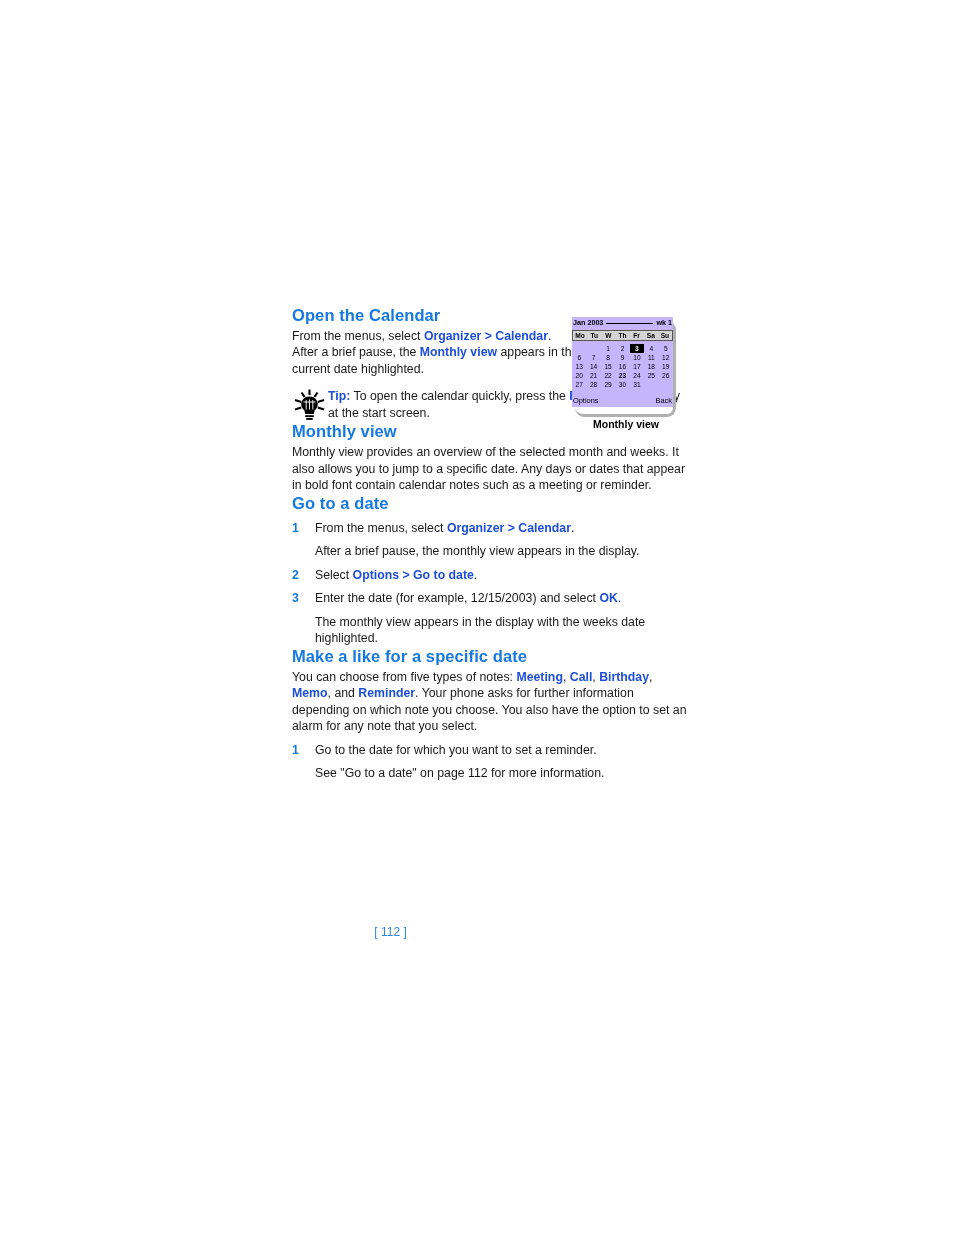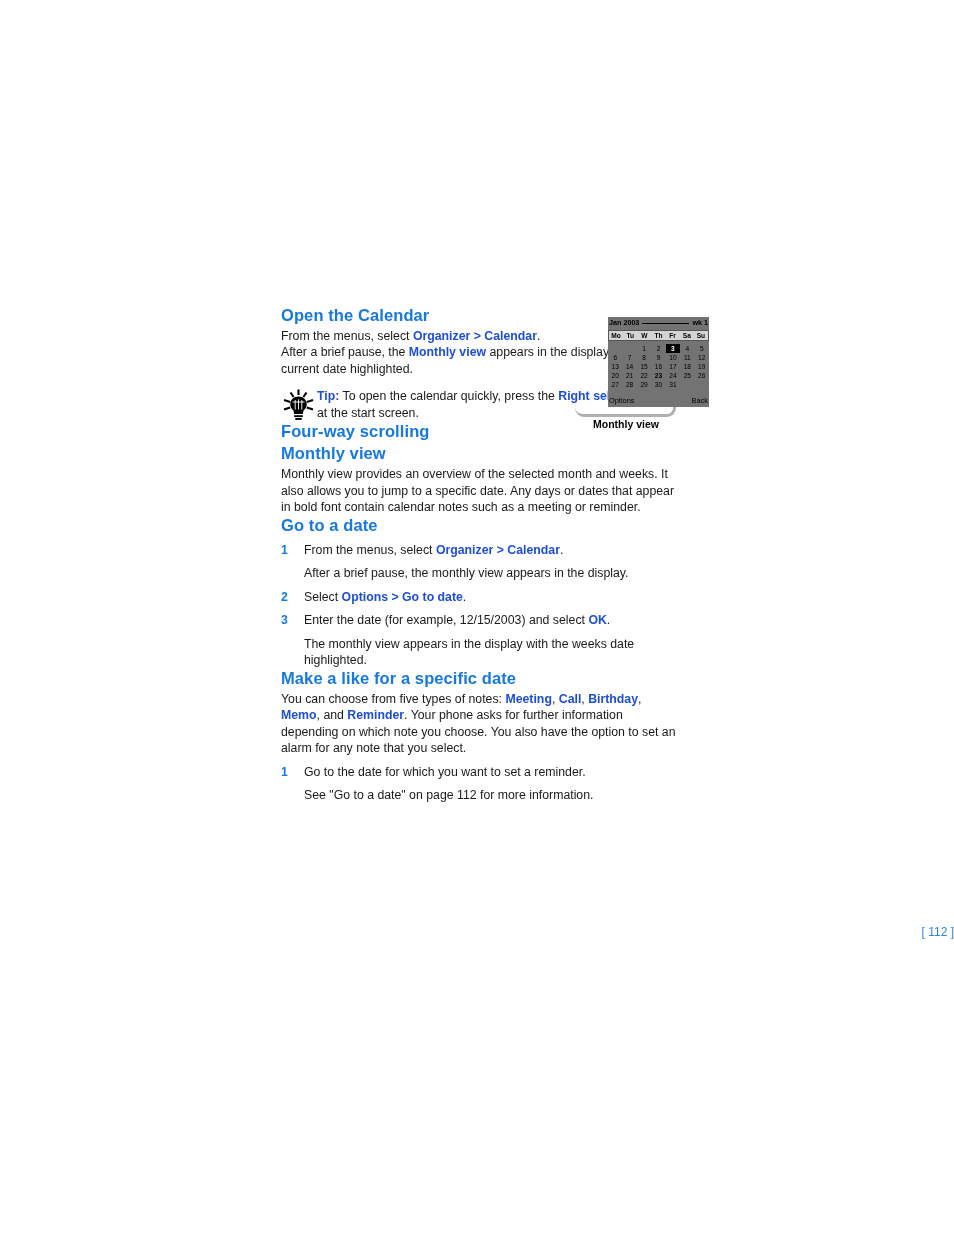--- a/index.html
+++ b/index.html
@@ -16,21 +16,21 @@
     overflow: hidden;
   }
   .page {
     position: absolute;
     left: 0; top: 0;
     width: 954px;
     height: 1235px;
   }
   .content {
     position: absolute;
-    left: 281px;
+    left: 292px;
     top: 306px;
     width: 400px;
   }
 
   h2.section-head {
     color: #1579e0;
     font-size: 16.5px;
     font-weight: bold;
     margin: 0 0 3px 0;
     letter-spacing: 0.1px;
@@ -114,23 +114,22 @@
     width: 101px;
     height: 96px;
     border-right: 3px solid #b0b0b0;
     border-bottom: 3px solid #b0b0b0;
     border-radius: 0 9px 9px 9px;
     box-sizing: border-box;
   }
   .shot-inner {
     position: relative;
     width: 101px;
-    background: #737373;
+    background: #c4b5fd;
     padding: 0;
-    margin-left: 36px;
   }
   .cal-title {
     display: flex;
     align-items: center;
     font-size: 7.2px;
     font-weight: bold;
     color: #000;
     white-space: nowrap;
     height: 11px;
     padding: 0 1px;
@@ -195,22 +194,22 @@
     font-weight: bold;
     color: #000;
     margin-top: 11px;
     width: 108px;
   }
 
   .page-number {
     position: absolute;
     left: 0;
     top: 925px;
-    width: 954px;
-    text-align: right;
+    width: 781px;
+    text-align: center;
     color: #2e86e0;
     font-size: 12px;
   }
 </style>
 </head>
 <body>
 
 <div class="page">
 
   <div class="content">
@@ -240,21 +239,20 @@
             <line x1="14.2" y1="12.0" x2="14.2" y2="21.5"></line>
             <line x1="17.5" y1="11.4" x2="17.5" y2="21.5"></line>
             <line x1="20.8" y1="12.0" x2="20.8" y2="21.5"></line>
             <line x1="11.5" y1="14.0" x2="23.5" y2="14.0"></line>
           </g>
         </svg>
       </div>
       <div class="tip-text"><b>Tip:</b><span> To open the calendar quickly, press the </span><b>Right selection</b><span> key at the start screen.</span></div>
     </div>
 
-    <h2 class="section-head sec-gap">Four-way scrolling</h2>
 
     <h2 class="section-head sec-gap">Monthly view</h2>
     <p class="body">Monthly view provides an overview of the selected month and weeks. It also allows you to jump to a specific date. Any days or dates that appear in bold font contain calendar notes such as a meeting or reminder.</p>
 
     <h2 class="section-head sec-gap">Go to a date</h2>
 
     <div class="num-item">
       <div class="num-marker">1</div>
       <div class="num-body"><span>From the menus, select </span><b>Organizer &gt; Calendar</b><span>.</span></div>
     </div>

